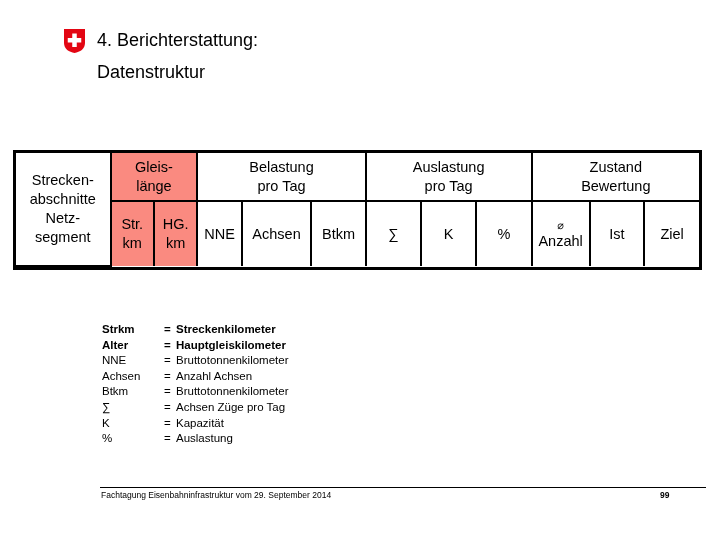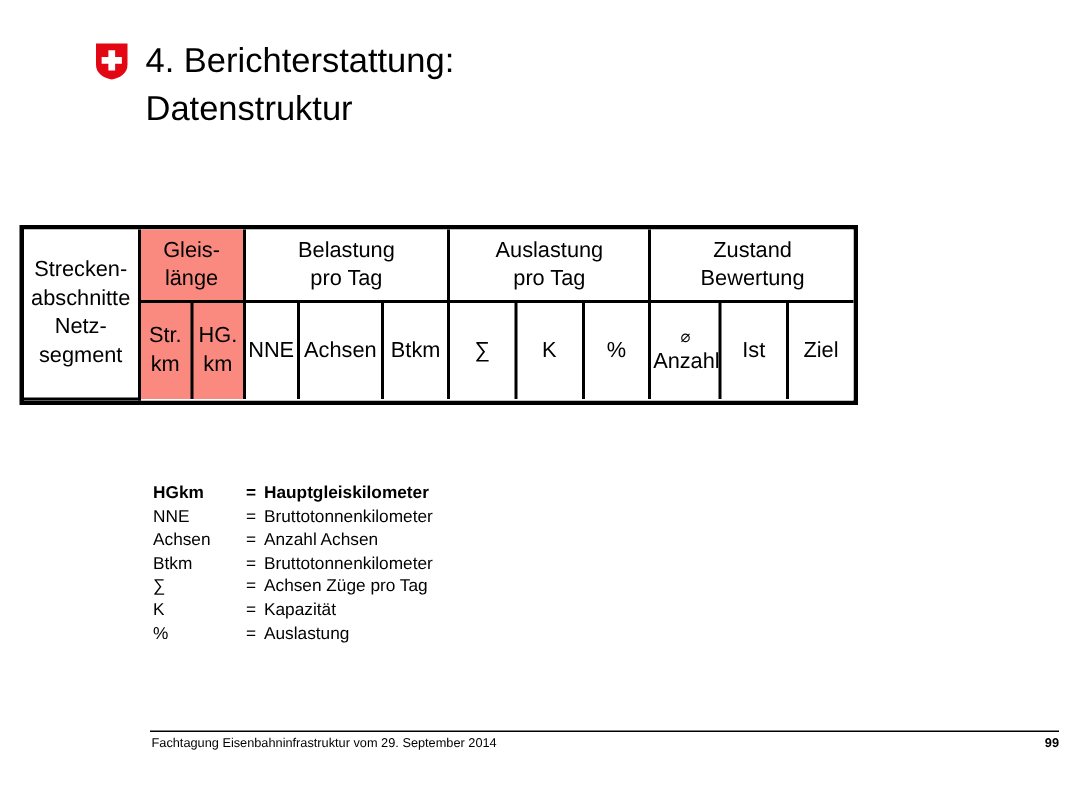--- a/index.html
+++ b/index.html
@@ -26,34 +26,34 @@
     align-items: flex-start;
   }
   .shield {
     width: 23px;
     height: 26px;
     flex: 0 0 auto;
     margin-top: 4px;
     margin-right: 11px;
   }
   .title-text {
-    font-size: 23px;
+    font-size: 18px;
     line-height: 32px;
     font-weight: 400;
     letter-spacing: 0px;
     color: #000000;
     white-space: pre-line;
   }
 
   
   .table-wrap {
     position: absolute;
     left: 13px;
     top: 150px;
-    width: 559px;
+    width: 689px;
     border: 3px solid #000000;
     box-sizing: border-box;
     background: #eab308;
   }
   table.structure {
     border-collapse: collapse;
     table-layout: fixed;
     width: 100%;
     background: #ffffff;
   }
@@ -150,21 +150,21 @@
     top: 489px;
     font-size: 8.5px;
     line-height: 12px;
     color: #000000;
   }
   .footer-page {
     position: absolute;
     left: 660px;
     top: 489px;
     width: 46px;
-    text-align: right;
+    text-align: left;
     font-size: 8.5px;
     line-height: 12px;
     font-weight: bold;
     color: #000000;
   }
 </style>
 </head>
 <body>
 
 <div class="title-block">
@@ -232,21 +232,26 @@
       <td class="h-sub noborder-outer-right">Ziel</td>
     </tr>
   </tbody>
     </table>
 </div>
 
 <div class="legend">
   <table>
     <tbody id="legend-body">
         <tr class="bold">
-          <td class="key">HGkm</td>
+          <td class="key">Strkm</td>
+          <td class="eq">=</td>
+          <td class="val">Streckenkilometer</td>
+        </tr>
+        <tr class="bold">
+          <td class="key">Alter</td>
           <td class="eq">=</td>
           <td class="val">Hauptgleiskilometer</td>
         </tr>
         <tr>
           <td class="key">NNE</td>
           <td class="eq">=</td>
           <td class="val">Bruttotonnenkilometer</td>
         </tr>
         <tr>
           <td class="key">Achsen</td>

